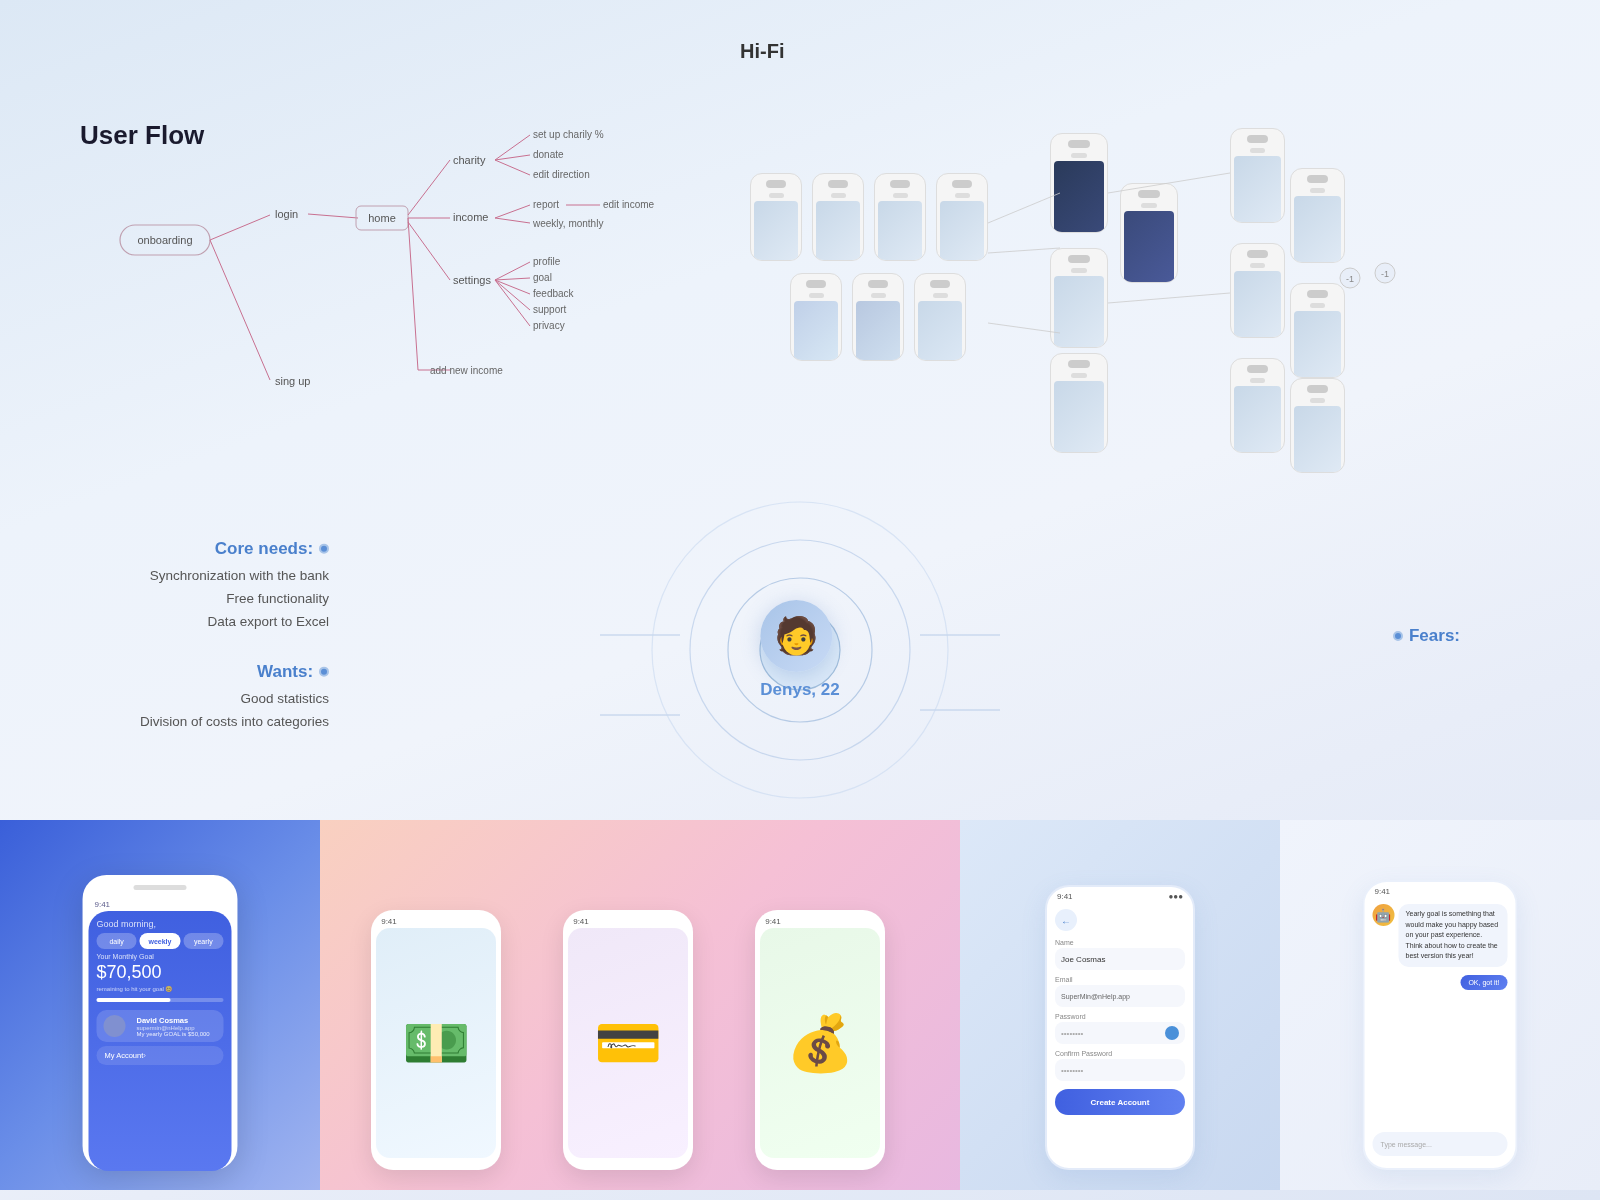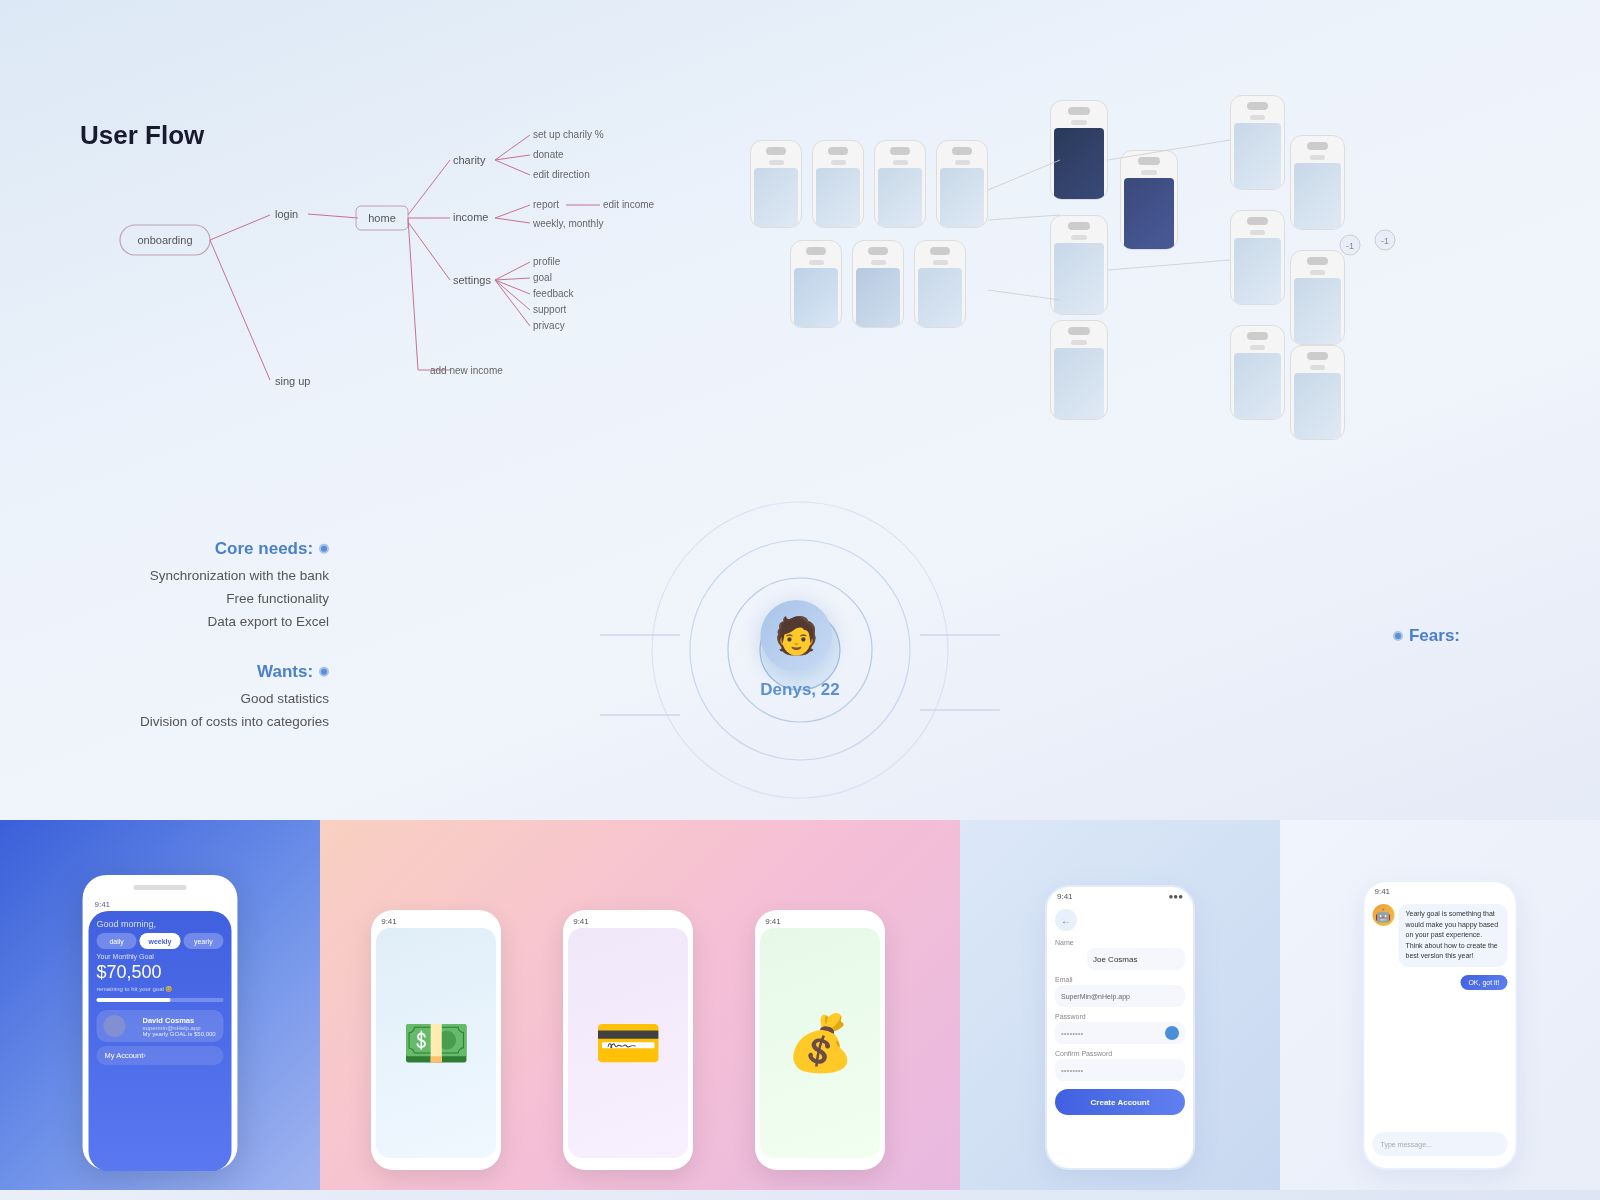--- a/index.html
+++ b/index.html
@@ -324,20 +324,21 @@
       <text x="473" y="241" font-size="10" fill="#666">goal</text>
       <text x="473" y="257" font-size="10" fill="#666">feedback</text>
       <text x="473" y="273" font-size="10" fill="#666">support</text>
       <text x="473" y="289" font-size="10" fill="#666">privacy</text>
 
       <text x="370" y="334" font-size="10" fill="#666">add new income</text>
     </svg>
   </div>
 
   <div class="hifi-area">
+    <div class="hifi-title">Hi-Fi</div>
     <div class="hifi-mockups">
 
       <div class="mockup-phone p1">
         <div class="ph-notch"></div>
         <div class="ph-screen"></div>
       </div>
       <div class="mockup-phone p2">
         <div class="ph-notch"></div>
         <div class="ph-screen"></div>
       </div>
@@ -491,21 +492,21 @@
           <div style="flex:1;height:16px;border-radius:8px;background:rgba(255,255,255,0.25);display:flex;align-items:center;justify-content:center;font-size:7px;color:white;">daily</div>
           <div style="flex:1;height:16px;border-radius:8px;background:white;display:flex;align-items:center;justify-content:center;font-size:7px;color:#4060e0;font-weight:600;">weekly</div>
           <div style="flex:1;height:16px;border-radius:8px;background:rgba(255,255,255,0.25);display:flex;align-items:center;justify-content:center;font-size:7px;color:white;">yearly</div>
         </div>
         <div style="font-size:7px;color:rgba(255,255,255,0.8);margin-top:4px;">Your Monthly Goal</div>
         <div style="font-size:18px;font-weight:400;color:white;margin:2px 0;">$70,500</div>
         <div style="font-size:6px;color:rgba(255,255,255,0.7);margin-bottom:6px;">remaining to hit your goal 😊</div>
         <div style="height:4px;background:rgba(255,255,255,0.25);border-radius:2px;margin-bottom:8px;">
           <div style="height:100%;width:58%;background:white;border-radius:2px;"></div>
         </div>
-        <div style="background:rgba(255,255,255,0.15);border-radius:10px;padding:5px 7px;display:flex;align-items:center;gap:17px;margin-bottom:4px;">
+        <div style="background:rgba(255,255,255,0.15);border-radius:10px;padding:5px 7px;display:flex;align-items:center;gap:11px;margin-bottom:4px;">
           <div style="width:22px;height:22px;border-radius:50%;background:#8090d0;flex-shrink:0;"></div>
           <div>
             <div style="font-size:7.5px;color:white;font-weight:600;">David Cosmas</div>
             <div style="font-size:6px;color:rgba(255,255,255,0.7);">supermin@nHelp.app</div>
             <div style="font-size:6px;color:rgba(255,255,255,0.85);">My yearly GOAL is $50,000</div>
           </div>
         </div>
         <div style="background:rgba(255,255,255,0.12);border-radius:10px;padding:5px 8px;display:flex;align-items:center;">
           <span style="font-size:7.5px;color:white;">My Account</span>
           <span style="font-size:8px;color:rgba(255,255,255,0.7);">›</span>
@@ -540,21 +541,21 @@
     <div style="position:absolute;bottom:20px;left:50%;transform:translateX(-50%);width:150px;height:285px;background:white;border-radius:24px;border:2px solid rgba(220,230,248,0.8);box-shadow:0 8px 24px rgba(100,140,200,0.15);overflow:hidden;">
       <div style="padding:5px 10px 2px;display:flex;align-items:center;justify-content:space-between;">
         <span style="font-size:8px;color:#555;">9:41</span>
         <span style="font-size:8px;color:#555;">●●●</span>
       </div>
       <div style="height:260px;overflow:hidden;padding:6px 8px;">
         <div style="display:flex;align-items:center;gap:6px;margin-bottom:8px;">
           <div style="width:22px;height:22px;border-radius:50%;background:#e8f0fc;display:flex;align-items:center;justify-content:center;font-size:10px;color:#4a80cc;">←</div>
         </div>
         <div style="font-size:7px;color:#888;margin-bottom:2px;">Name</div>
-        <div style="background:#f5f7fc;border-radius:8px;height:22px;margin-bottom:6px;padding:0 6px;display:flex;align-items:center;margin-left:32px;">
+        <div style="background:#f5f7fc;border-radius:8px;height:22px;margin-bottom:6px;padding:0 6px;display:flex;align-items:center;">
           <span style="font-size:8px;color:#333;">Joe Cosmas</span>
         </div>
         <div style="font-size:7px;color:#888;margin-bottom:2px;">Email</div>
         <div style="background:#f5f7fc;border-radius:8px;height:22px;margin-bottom:6px;padding:0 6px;display:flex;align-items:center;">
           <span style="font-size:7px;color:#666;">SuperMin@nHelp.app</span>
         </div>
         <div style="font-size:7px;color:#888;margin-bottom:2px;">Password</div>
         <div style="background:#f5f7fc;border-radius:8px;height:22px;margin-bottom:6px;padding:0 6px;display:flex;align-items:center;justify-content:space-between;">
           <span style="font-size:8px;color:#aaa;">••••••••</span>
           <div style="width:14px;height:14px;border-radius:50%;background:#4a90d9;"></div>

